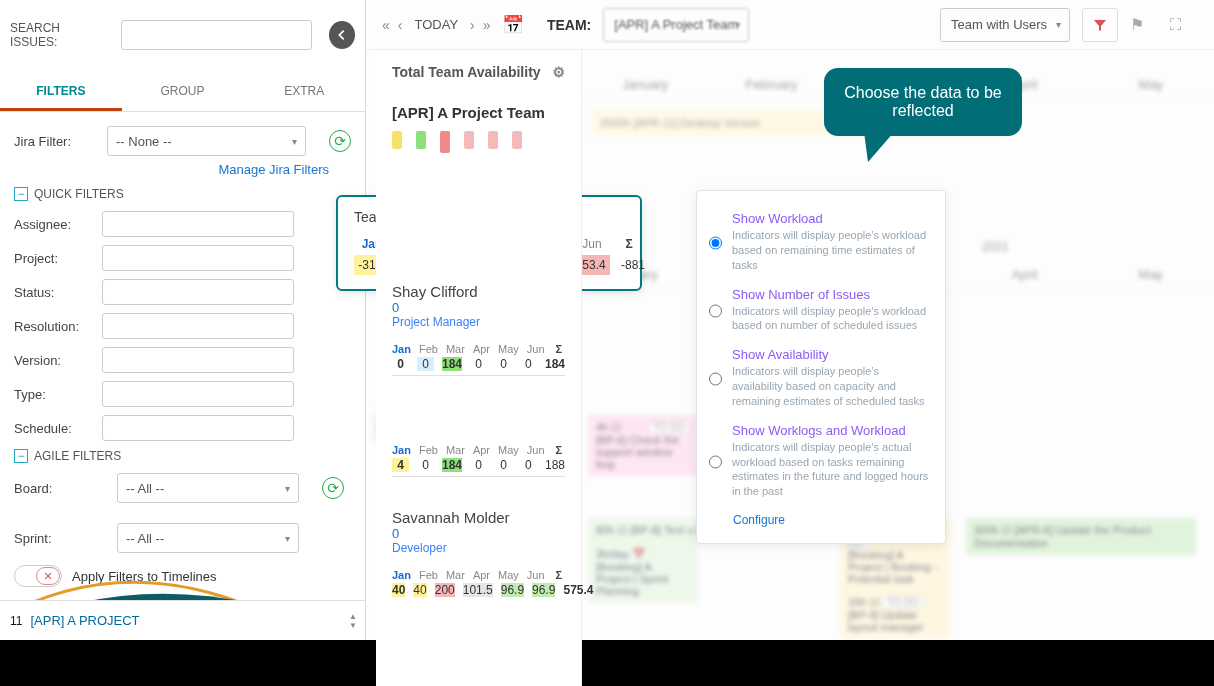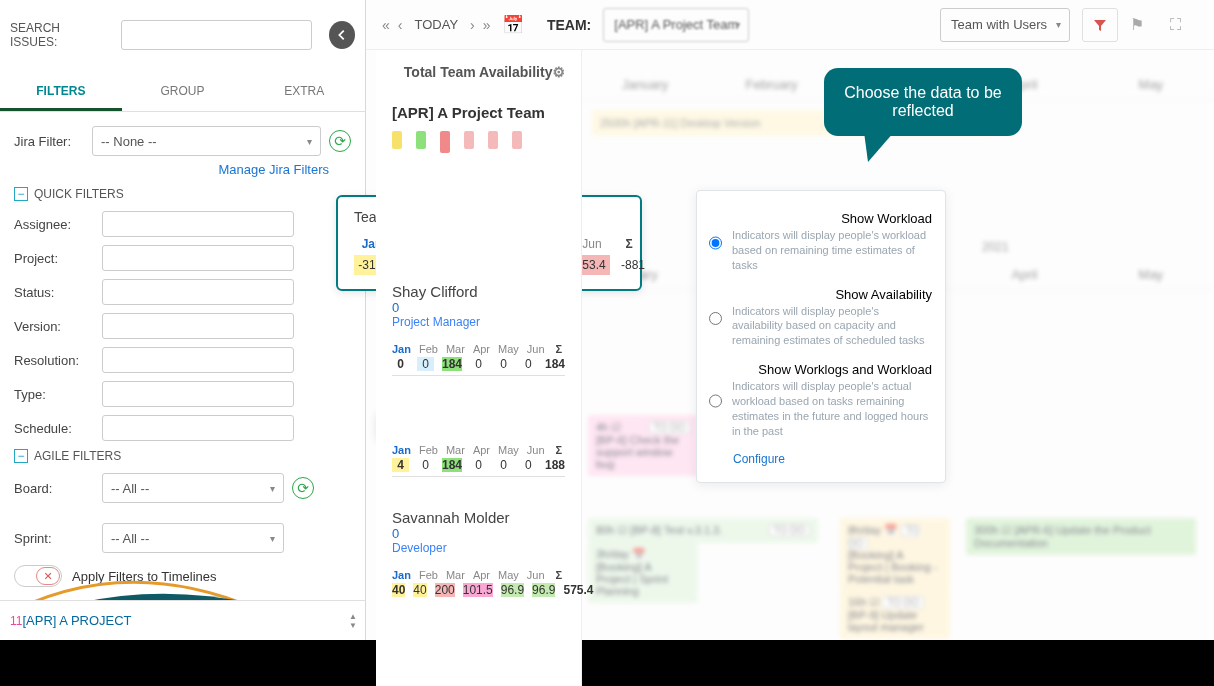--- a/index.html
+++ b/index.html
@@ -7,64 +7,64 @@
 
 
 .sidebar { position: absolute; left: 0; top: 0; width: 366px; height: 640px; background: #fff; border-right: 1px solid #d8d8d8; }
 .search-row { display: flex; align-items: center; padding: 20px 10px 0 10px; gap: 17px; }
 .search-row label { font-weight: 400; color: #555; font-size: 12px; }
 .search-row input { flex: 1; height: 30px; border: 1px solid #ccc; border-radius: 3px; padding: 0 6px; }
 .back-btn { width: 28px; height: 28px; border-radius: 50%; background: #555; color: #fff; display: flex; align-items: center; justify-content: center; cursor: pointer; }
 
 .tab-row { display: flex; border-bottom: 1px solid #e0e0e0; margin-top: 24px; }
 .tab { flex: 1; text-align: center; padding: 10px 0; font-size: 12px; color: #777; cursor: pointer; }
-.tab.active { color: #008891; border-bottom: 3px solid #14532d; font-weight: 600; }
+.tab.active { color: #008891; border-bottom: 3px solid #c2410c; font-weight: 600; }
 
 .filter-body { padding: 14px 14px 0 14px; }
-.jira-filter-row { display: flex; align-items: center; gap: 8px; margin-bottom: 2px; }
+.jira-filter-row { display: flex; align-items: center; gap: 23px; margin-bottom: 2px; }
 .jira-filter-row label { width: 70px; color: #444; font-size: 13px; }
 .select { flex: 1; height: 30px; border: 1px solid #ccc; border-radius: 3px; display: flex; align-items: center; padding: 0 8px; color: #555; position: relative; background: #fff; }
 .select::after { content: "▾"; position: absolute; right: 8px; color: #888; font-size: 10px; }
 .refresh-icon { width: 22px; height: 22px; border: 1.5px solid #2aa84a; border-radius: 50%; position: relative; display: flex; align-items: center; justify-content: center; color: #2aa84a; font-size: 14px; }
 .manage-link { text-align: right; color: #1a75d1; font-size: 13px; margin: 6px 22px 10px 0; cursor: pointer; }
 
 .section-hdr { display: flex; align-items: center; gap: 6px; color: #555; font-size: 12px; margin: 6px 0 10px 0; }
 .collapse-icon { width: 14px; height: 14px; border: 1px solid #23a8c4; color: #23a8c4; display: flex; align-items: center; justify-content: center; font-size: 12px; line-height: 1; }
 
 .field-row { display: flex; align-items: center; margin-bottom: 8px; gap: 8px; }
 .field-row label { width: 80px; color: #444; font-size: 13px; }
 .field-row input { flex: 1; height: 26px; border: 1px solid #ccc; border-radius: 3px; padding: 0 6px; max-width: 192px; }
 
 .toggle-row { display: flex; align-items: center; gap: 10px; margin-top: 8px; }
 .toggle { width: 48px; height: 22px; border: 1px solid #ccc; border-radius: 12px; position: relative; background: #fff; }
 .toggle .knob { position: absolute; width: 24px; height: 18px; border-radius: 10px; border: 1px solid #e08a8a; color: #d9534f; display: flex; align-items: center; justify-content: center; top: 1px; right: 1px; background: #fff; font-size: 11px; }
 
 .default-filters { text-align: right; color: #555; font-size: 13px; margin: 14px 8px 0 0; }
 .project-footer { position: absolute; bottom: 0; left: 0; right: 0; height: 40px; border-top: 1px solid #e0e0e0; display: flex; align-items: center; padding: 0 10px; background: #fff; }
-.project-footer .cnt { color: #ec4899; font-size: 12px; }
+.project-footer .cnt { color: #0f172a; font-size: 12px; margin-right: 8px; }
 .project-footer .name { color: #0369a1; font-size: 13px; }
 .spinner-arrows { position: absolute; right: 8px; display: flex; flex-direction: column; font-size: 8px; color: #888; }
 
 .wave { position: absolute; bottom: 10px; left: 0; width: 366px; height: 70px; pointer-events: none; }
 
 
 .main { position: absolute; left: 366px; top: 0; right: 0; height: 640px; background: #fdfdfd; }
 .top-toolbar { height: 50px; display: flex; align-items: center; padding: 0 16px; gap: 12px; border-bottom: 1px solid #eee; }
 .nav-arrows { display: flex; gap: 8px; color: #888; }
 .nav-arrows span { cursor: pointer; font-size: 14px; }
 .today-btn { color: #555; font-size: 13px; cursor: pointer; }
 .cal-icon { color: #888; font-size: 18px; }
 .team-label { font-weight: 700; color: #333; font-size: 14px; margin-left: 10px; }
 .team-select { color: #bbb; filter: blur(1px); min-width: 180px; }
 .tool-select { height: 34px; min-width: 130px; border: 1px solid #ccc; border-radius: 3px; display: flex; align-items: center; padding: 0 10px; color: #555; position: relative; font-size: 13px; }
 .tool-select::after { content: "▾"; position: absolute; right: 8px; color: #888; font-size: 10px; }
 .icon-btn { width: 36px; height: 34px; border: 1px solid #e0e0e0; border-radius: 3px; display: flex; align-items: center; justify-content: center; color: #d9534f; font-size: 14px; cursor: pointer; }
 .icon-ghost { width: 28px; color: #aaa; font-size: 16px; cursor: pointer; }
 
-.avail-header { height: 44px; display: flex; align-items: center; padding: 0 16px; color: #555; font-size: 14px; font-weight: 600; justify-content: flex-end; }
+.avail-header { height: 44px; display: flex; align-items: center; padding: 0 16px; color: #555; font-size: 14px; font-weight: 600; justify-content: space-between; }
 .gear { color: #888; font-size: 14px; cursor: pointer; }
 
 .team-name-row { padding: 10px 16px 4px 16px; }
 .team-name-row .name { color: #333; font-weight: 600; font-size: 15px; }
 .bars { display: flex; gap: 14px; margin-top: 10px; }
 .bar { width: 10px; height: 18px; border-radius: 2px; }
 
 
 .popover { position: absolute; background: #fff; border: 2px solid #017a80; border-radius: 6px; padding: 12px 16px 14px 16px; box-shadow: 0 2px 8px rgba(0,0,0,0.1); }
 .pop-team { left: 336px; top: 195px; width: 306px; }
@@ -99,21 +99,21 @@
 .bb-card { position: absolute; background: #d8f2d8; border-radius: 3px; padding: 6px 8px; font-size: 11px; color: #556; }
 .bb-card.g { background: #e7f6e4; }
 .bb-card.y { background: #fff4d6; }
 .bb-card.gr { background: #d5f0ce; }
 .badge { font-size: 10px; background: #fff; border: 1px solid #ccc; border-radius: 3px; padding: 0 4px; color: #888; }
 
 
 .radio-menu { position: absolute; left: 696px; top: 190px; width: 250px; background: #fff; border: 1px solid #dde4ea; border-radius: 4px; padding: 20px 12px 16px 12px; box-shadow: 0 2px 12px rgba(0,0,0,0.08); z-index: 6; }
 .radio-opt { display: flex; gap: 10px; margin-bottom: 14px; }
 .radio-opt input { margin-top: 2px; }
-.radio-opt .lbl { color: #000000; font-size: 13px; text-align: right; }
+.radio-opt .lbl { color: #8b5cf6; font-size: 13px; }
 .radio-opt .desc { color: #9aa6b0; font-size: 11px; margin-top: 2px; max-width: 200px; line-height: 1.35; }
 .configure { color: #1a75d1; font-size: 12px; cursor: pointer; margin-left: 24px; }
 
 
 .bubble { position: absolute; left: 824px; top: 68px; width: 198px; background: #006d77; color: #fff; border-radius: 14px; padding: 16px 14px; text-align: center; font-size: 16px; z-index: 7; }
 .bubble::after { content: ""; position: absolute; bottom: -26px; left: 40px; width: 0; height: 0; border-left: 4px solid transparent; border-right: 26px solid transparent; border-top: 30px solid #006d77; }
 
 
 .content-col { position: absolute; left: 376px; top: 50px; width: 206px; bottom: 0; border-right: 1px solid #eee; z-index: 2; background: #fff; }
 
@@ -158,25 +158,25 @@
       </div>
     <div class="field-row">
         <label>Project:</label>
         <input style="">
       </div>
     <div class="field-row">
         <label>Status:</label>
         <input style="">
       </div>
     <div class="field-row">
+        <label>Resolution:</label>
+        <input style="">
+      </div>
+    <div class="field-row">
         <label>Version:</label>
-        <input style="">
-      </div>
-    <div class="field-row">
-        <label>Resolution:</label>
         <input style="">
       </div>
     <div class="field-row">
         <label>Type:</label>
         <input style="">
       </div>
     <div class="field-row">
         <label>Schedule:</label>
         <input style="">
       </div>
@@ -338,21 +338,21 @@
         <span class="m">Jun</span>
         <span class="m" style="font-weight:600;color:#444">Σ</span>
     </div>
     <div class="mini-vals">
       <span class="v" style="background:#fff29a;font-weight:600">4</span>
         <span class="v">0</span>
         <span class="v" style="background:#8de07a;font-weight:600">184</span>
         <span class="v">0</span>
         <span class="v">0</span>
         <span class="v">0</span>
-        <span class="v" style="font-weight:700">188</span>
+        <span class="v" style="font-weight:400">188</span>
     </div>
   </div>
 
   <div class="person" style="margin-top:18px">
     <div class="person-hdr">
       <span class="pname">Savannah Molder</span>
       <span class="cnt">0</span>
     </div>
     <div class="role">Developer</div>
     <div class="mini-months">
@@ -361,21 +361,21 @@
         <span class="m">Mar</span>
         <span class="m">Apr</span>
         <span class="m">May</span>
         <span class="m">Jun</span>
         <span class="m" style="font-weight:600;color:#444">Σ</span>
     </div>
     <div class="mini-vals" style="border-bottom:none">
       <span class="v" style="background:#fff29a;font-weight:600">40</span>
         <span class="v" style="background:#fff29a">40</span>
         <span class="v" style="background:#f5b6b6">200</span>
-        <span class="v" style="background:#f9a8d4;width:30px">101.5</span>
+        <span class="v" style="background:#e5e5e5;width:30px">101.5</span>
         <span class="v" style="background:#c3eab0">96.9</span>
         <span class="v" style="background:#c3eab0">96.9</span>
         <span class="v" style="font-weight:600;width:34px">575.4</span>
     </div>
   </div>
 </div>
 
 <div class="pointer-down" style="left:474px; top:182px;"></div>
 <div class="popover pop-team">
   <div class="pop-title">Team Availability per month</div>
@@ -408,20 +408,27 @@
   <div class="radio-opt">
     <input type="radio" checked="" style="">
     <div>
         <div class="lbl">Show Workload</div>
     <div class="desc">Indicators will display people's workload based on remaining time estimates of tasks</div>
       </div>
   </div>
   <div class="radio-opt">
     <input type="radio" style="">
     <div>
+        <div class="lbl">Show Number of Issues</div>
+    <div class="desc">Indicators will display people's workload based on number of scheduled issues</div>
+      </div>
+  </div>
+  <div class="radio-opt">
+    <input type="radio" style="">
+    <div>
         <div class="lbl">Show Availability</div>
     <div class="desc">Indicators will display people's availability based on capacity and remaining estimates of scheduled tasks</div>
       </div>
   </div>
   <div class="radio-opt">
     <input type="radio" style="">
     <div>
         <div class="lbl">Show Worklogs and Workload</div>
     <div class="desc">Indicators will display people's actual workload based on tasks remaining estimates in the future and logged hours in the past</div>
       </div>

